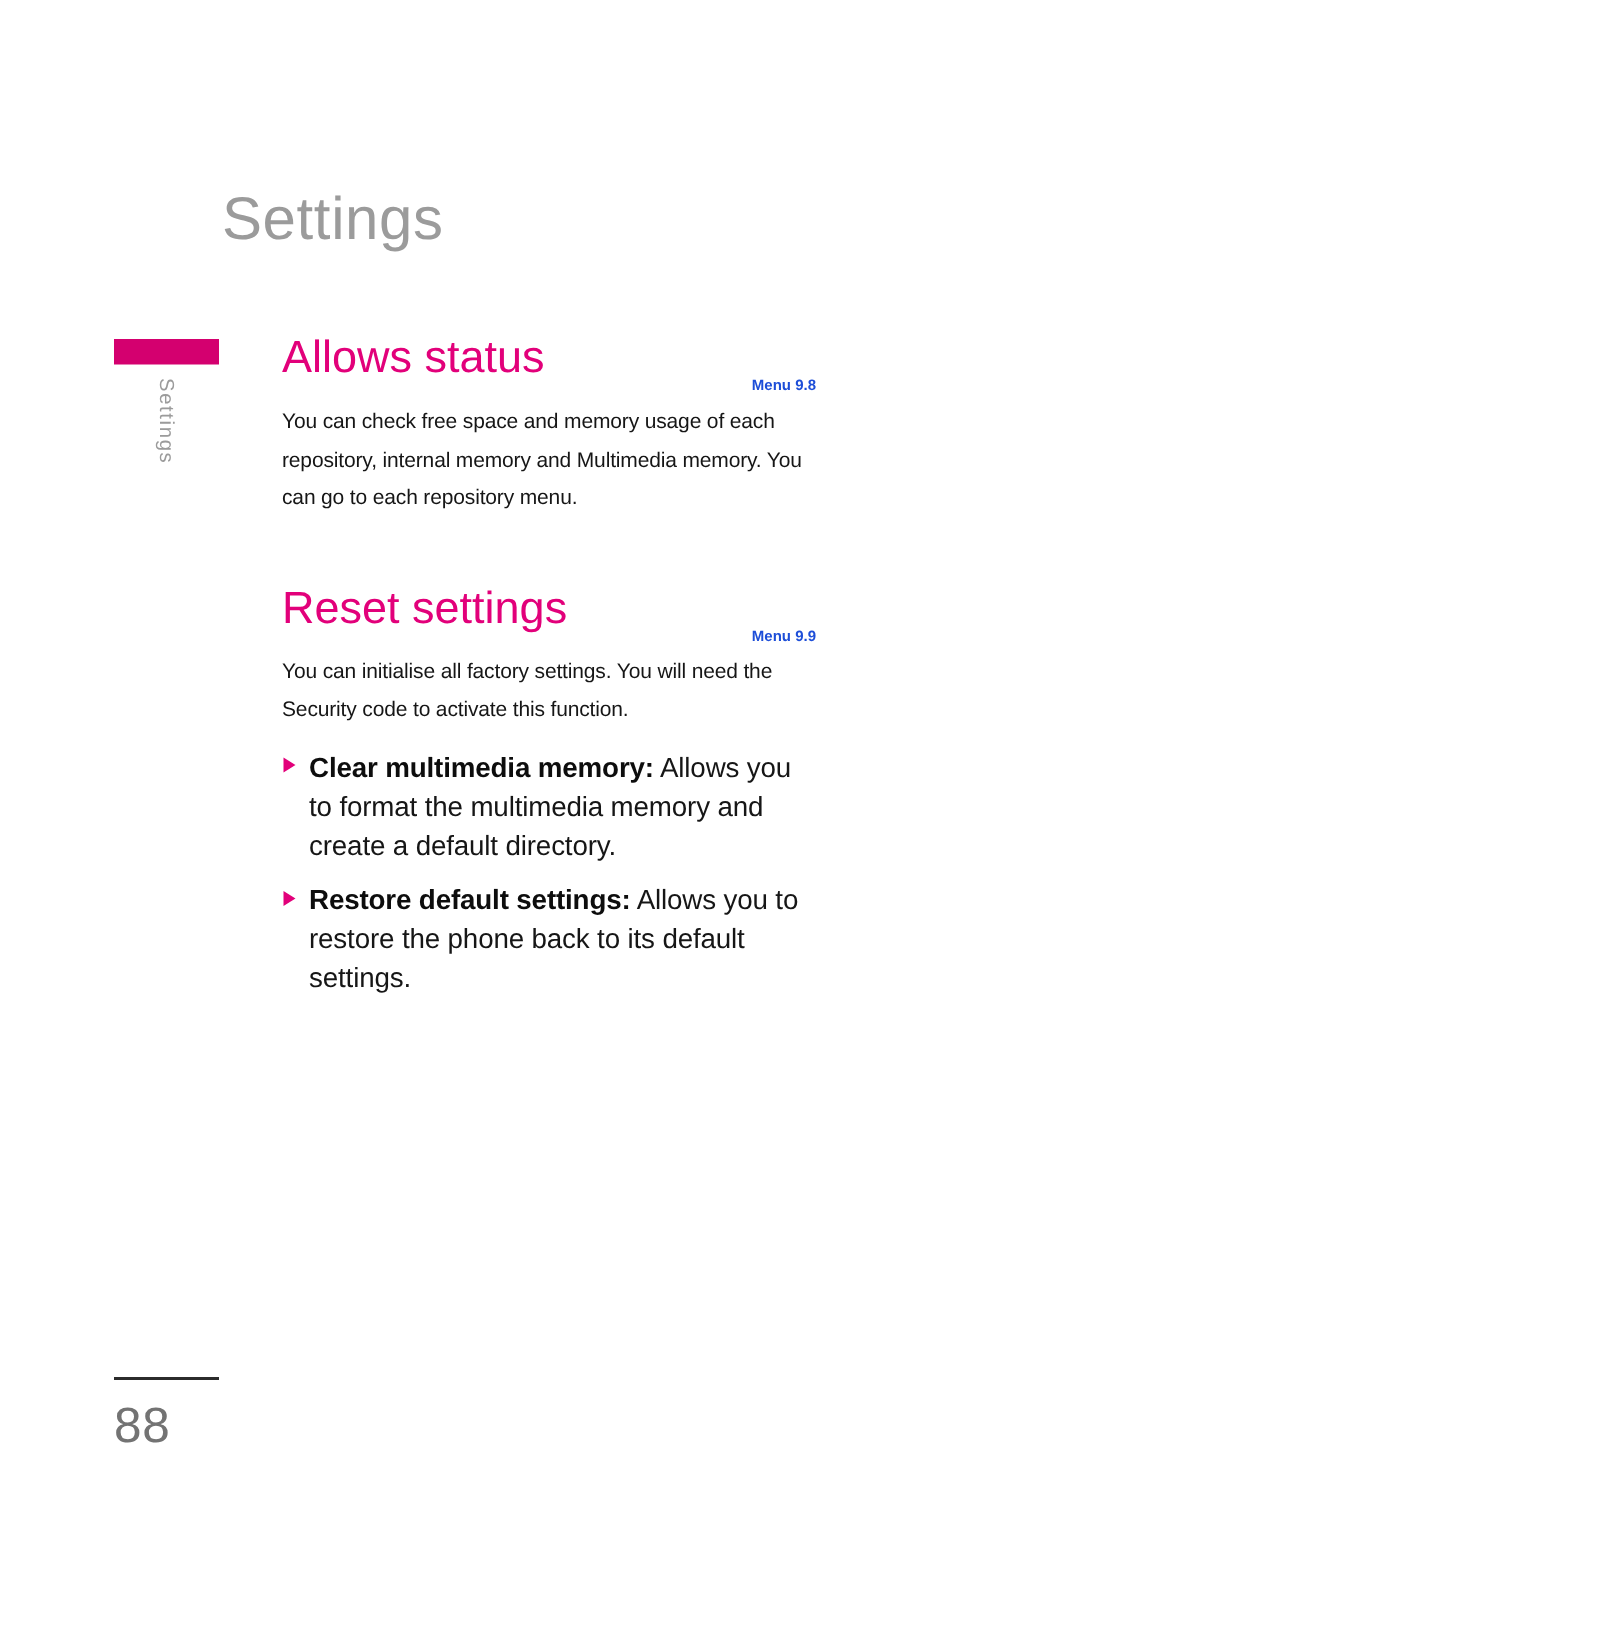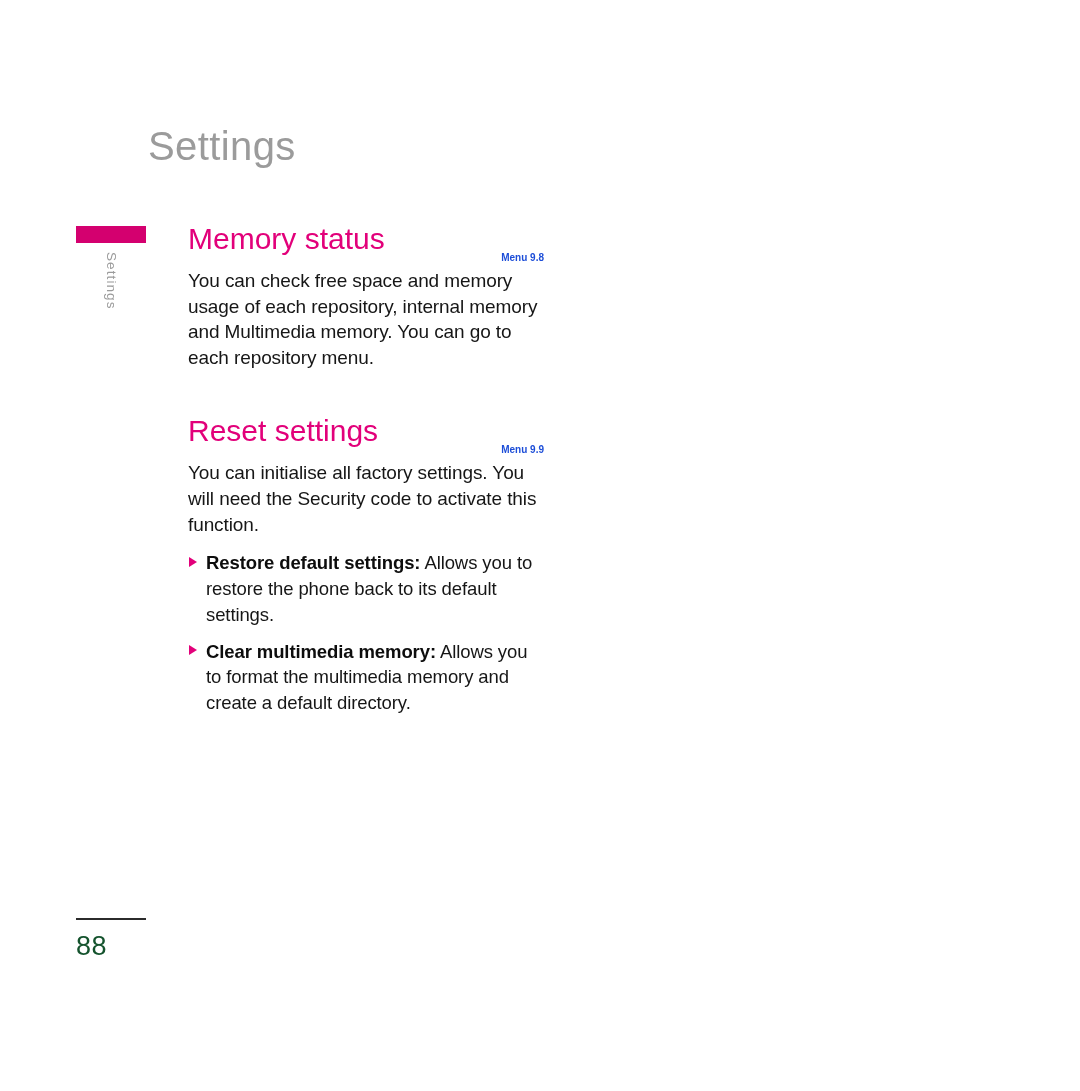--- a/index.html
+++ b/index.html
@@ -95,21 +95,21 @@
     position: absolute;
     right: 0;
     bottom: 3px;
     font-size: 10px;
     font-weight: 700;
     color: #1d4ed8;
     white-space: nowrap;
   }
 
   .body-text {
-    font-size: 19px;
+    font-size: 14px;
     line-height: 25.6px;
     color: #161616;
     margin: 0;
     letter-spacing: -0.1px;
   }
   .section-head + .body-text { margin-top: 2px; }
 
   
   .bullet-list {
     margin: 13px 0 0 0;
@@ -147,22 +147,22 @@
     top: 918px;
     width: 72px;
   }
   .footer-rule {
     width: 70px;
     height: 2px;
     background: #2b2b2b;
   }
   .page-number {
     margin-top: 13px;
-    font-size: 27px;
-    color: #14532d;
+    font-size: 33px;
+    color: #737373;
     line-height: 1;
     letter-spacing: 0.5px;
   }
 </style>
 </head>
 <body>
 
 <div class="page">
 
   <div class="chapter-title">Settings</div>
@@ -171,41 +171,41 @@
     <div class="side-tab-bar"></div>
     <div class="side-tab-label-wrap">
       <div class="side-tab-label">Settings</div>
     </div>
   </div>
 
   <div class="content">
 
     <div class="section">
       <div class="section-head">
-        <div class="section-title">Memory status</div>
+        <div class="section-title">Allows status</div>
         <div class="section-menu">Menu 9.8</div>
       </div>
       <p class="body-text">You can check free space and memory usage of each repository, internal memory and Multimedia memory. You can go to each repository menu.</p>
     </div>
 
     <div class="section">
       <div class="section-head">
         <div class="section-title">Reset settings</div>
         <div class="section-menu">Menu 9.9</div>
       </div>
       <p class="body-text">You can initialise all factory settings. You will need the Security code to activate this function.</p>
 
       <ul class="bullet-list">
         <li class="bullet-item">
           <span class="bullet-marker"></span>
-          <span class="bullet-term">Restore default settings:</span><span> Allows you to restore the phone back to its default settings.</span>
+          <span class="bullet-term">Clear multimedia memory:</span><span> Allows you to format the multimedia memory and create a default directory.</span>
         </li>
         <li class="bullet-item">
           <span class="bullet-marker"></span>
-          <span class="bullet-term">Clear multimedia memory:</span><span> Allows you to format the multimedia memory and create a default directory.</span>
+          <span class="bullet-term">Restore default settings:</span><span> Allows you to restore the phone back to its default settings.</span>
         </li>
       </ul>
     </div>
 
   </div>
 
   <div class="footer">
     <div class="footer-rule"></div>
     <div class="page-number">88</div>
   </div>

